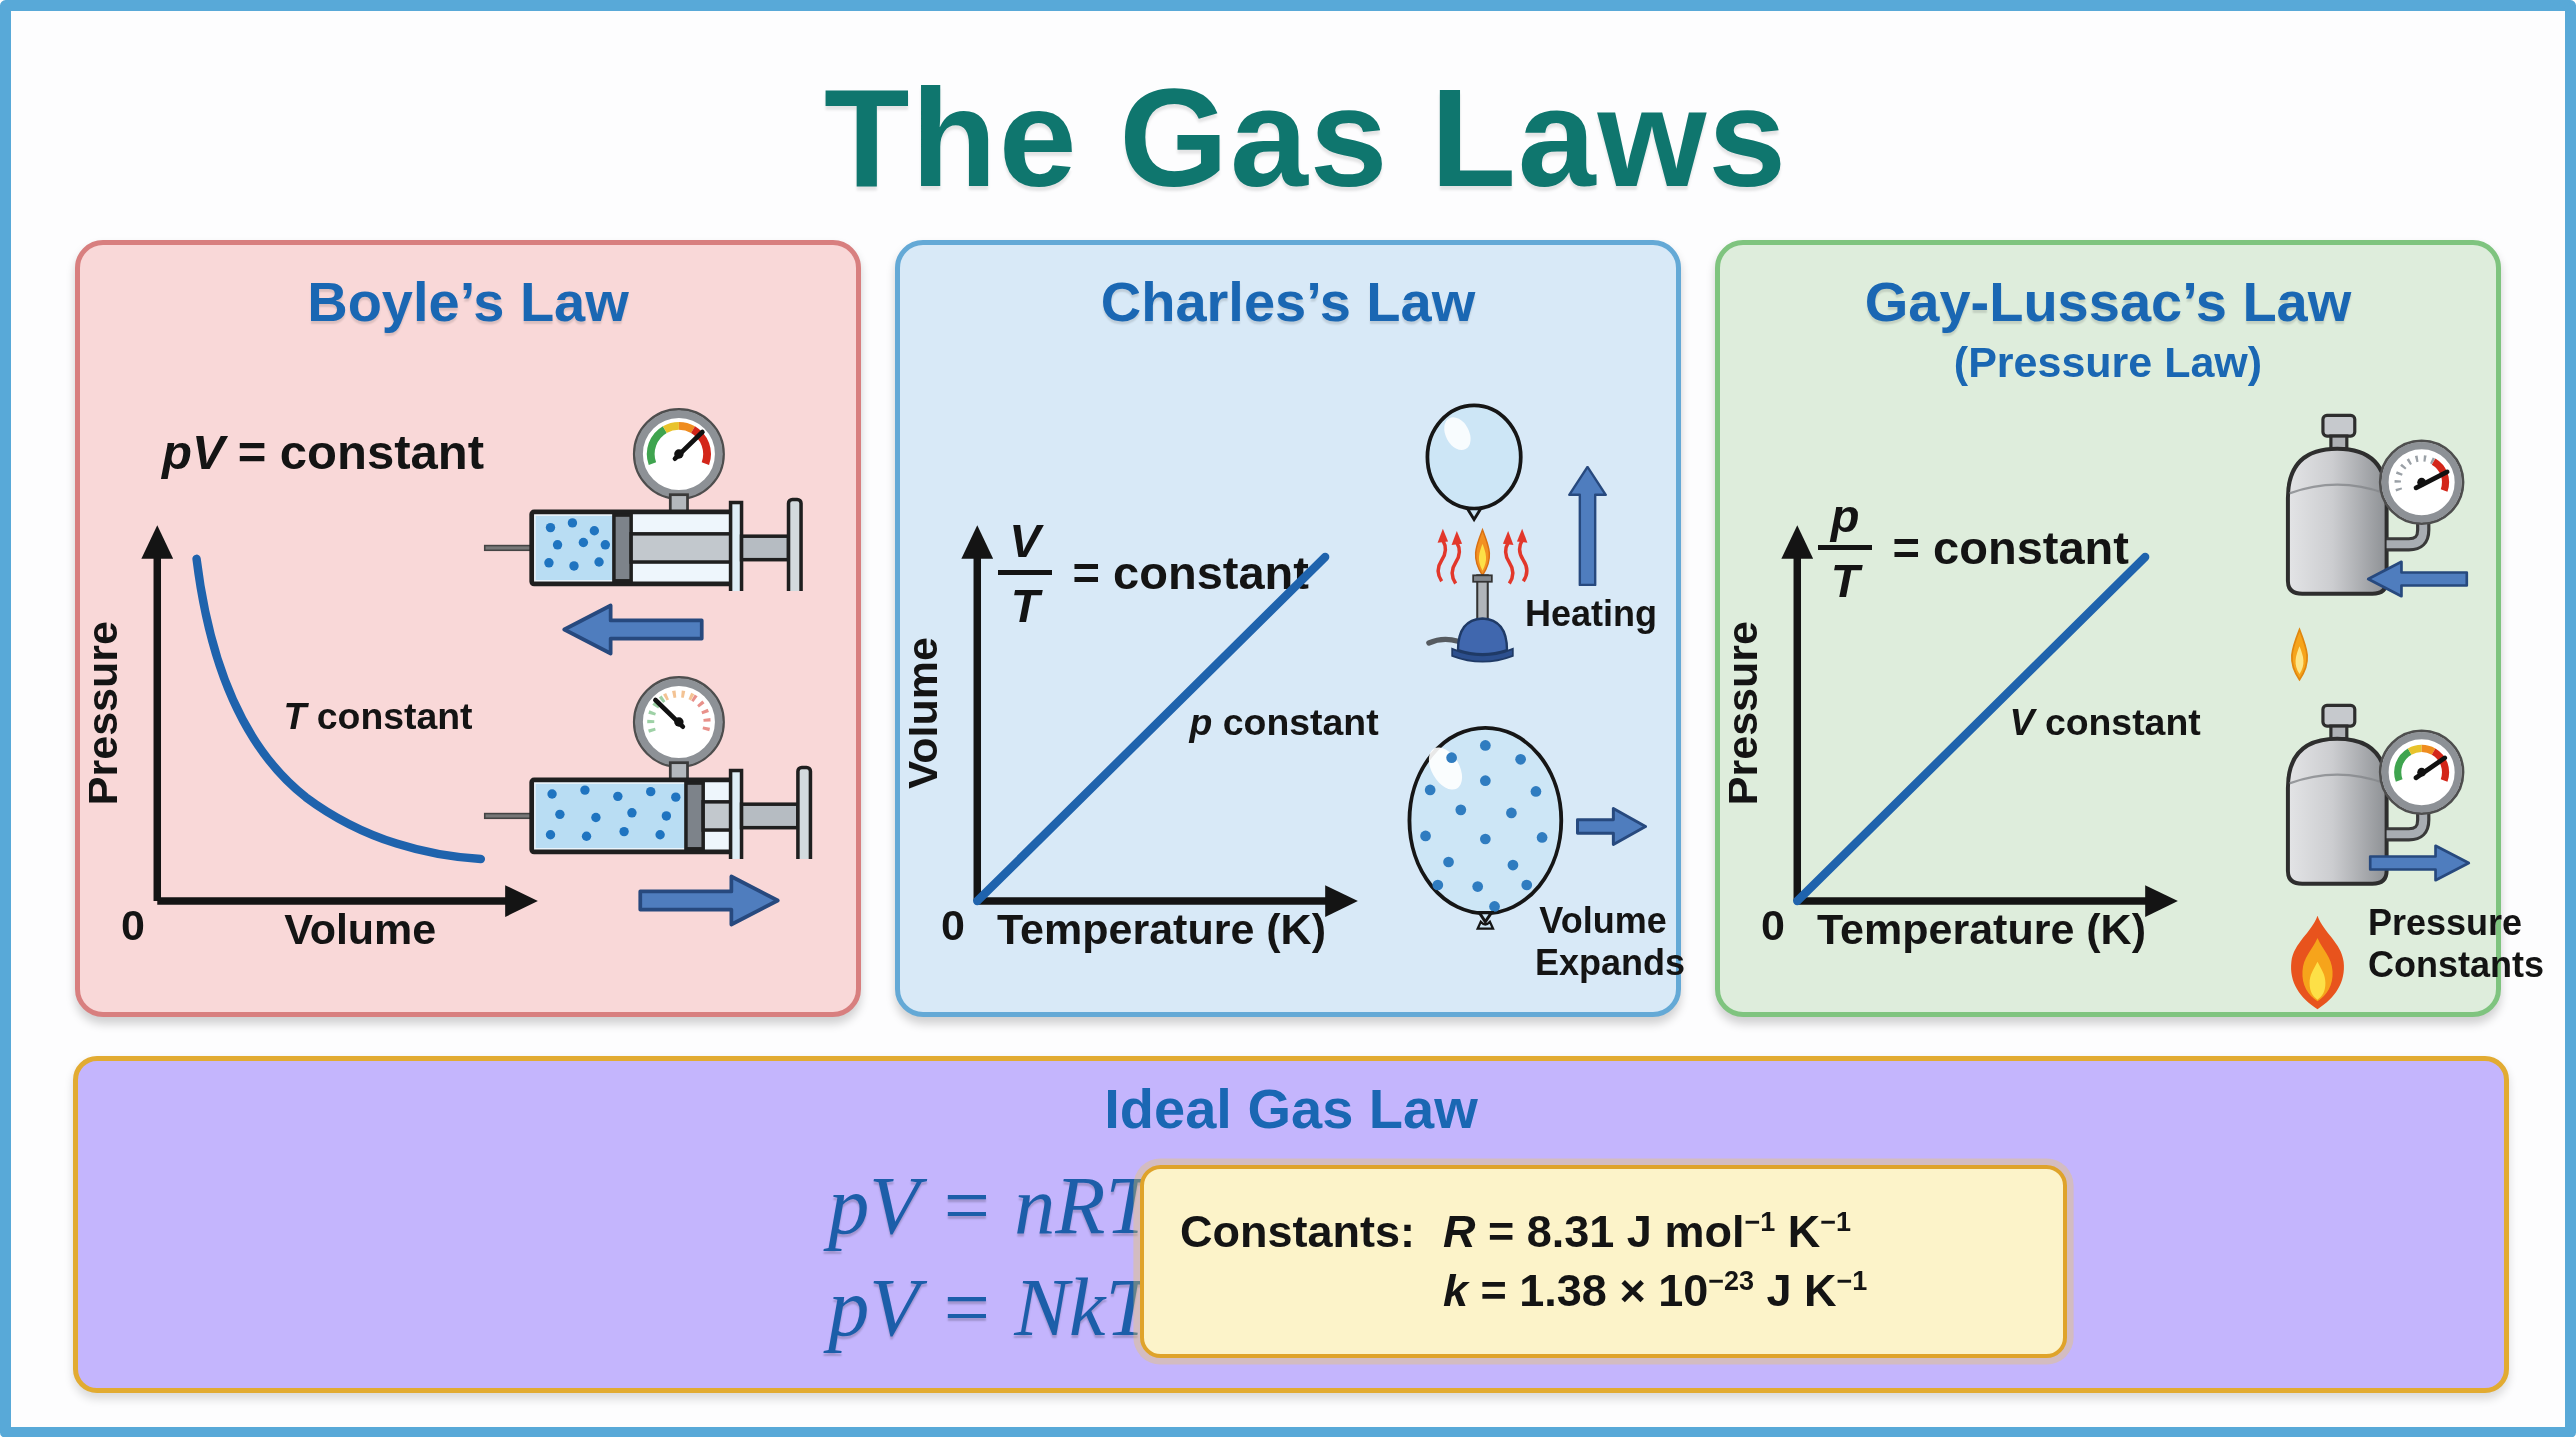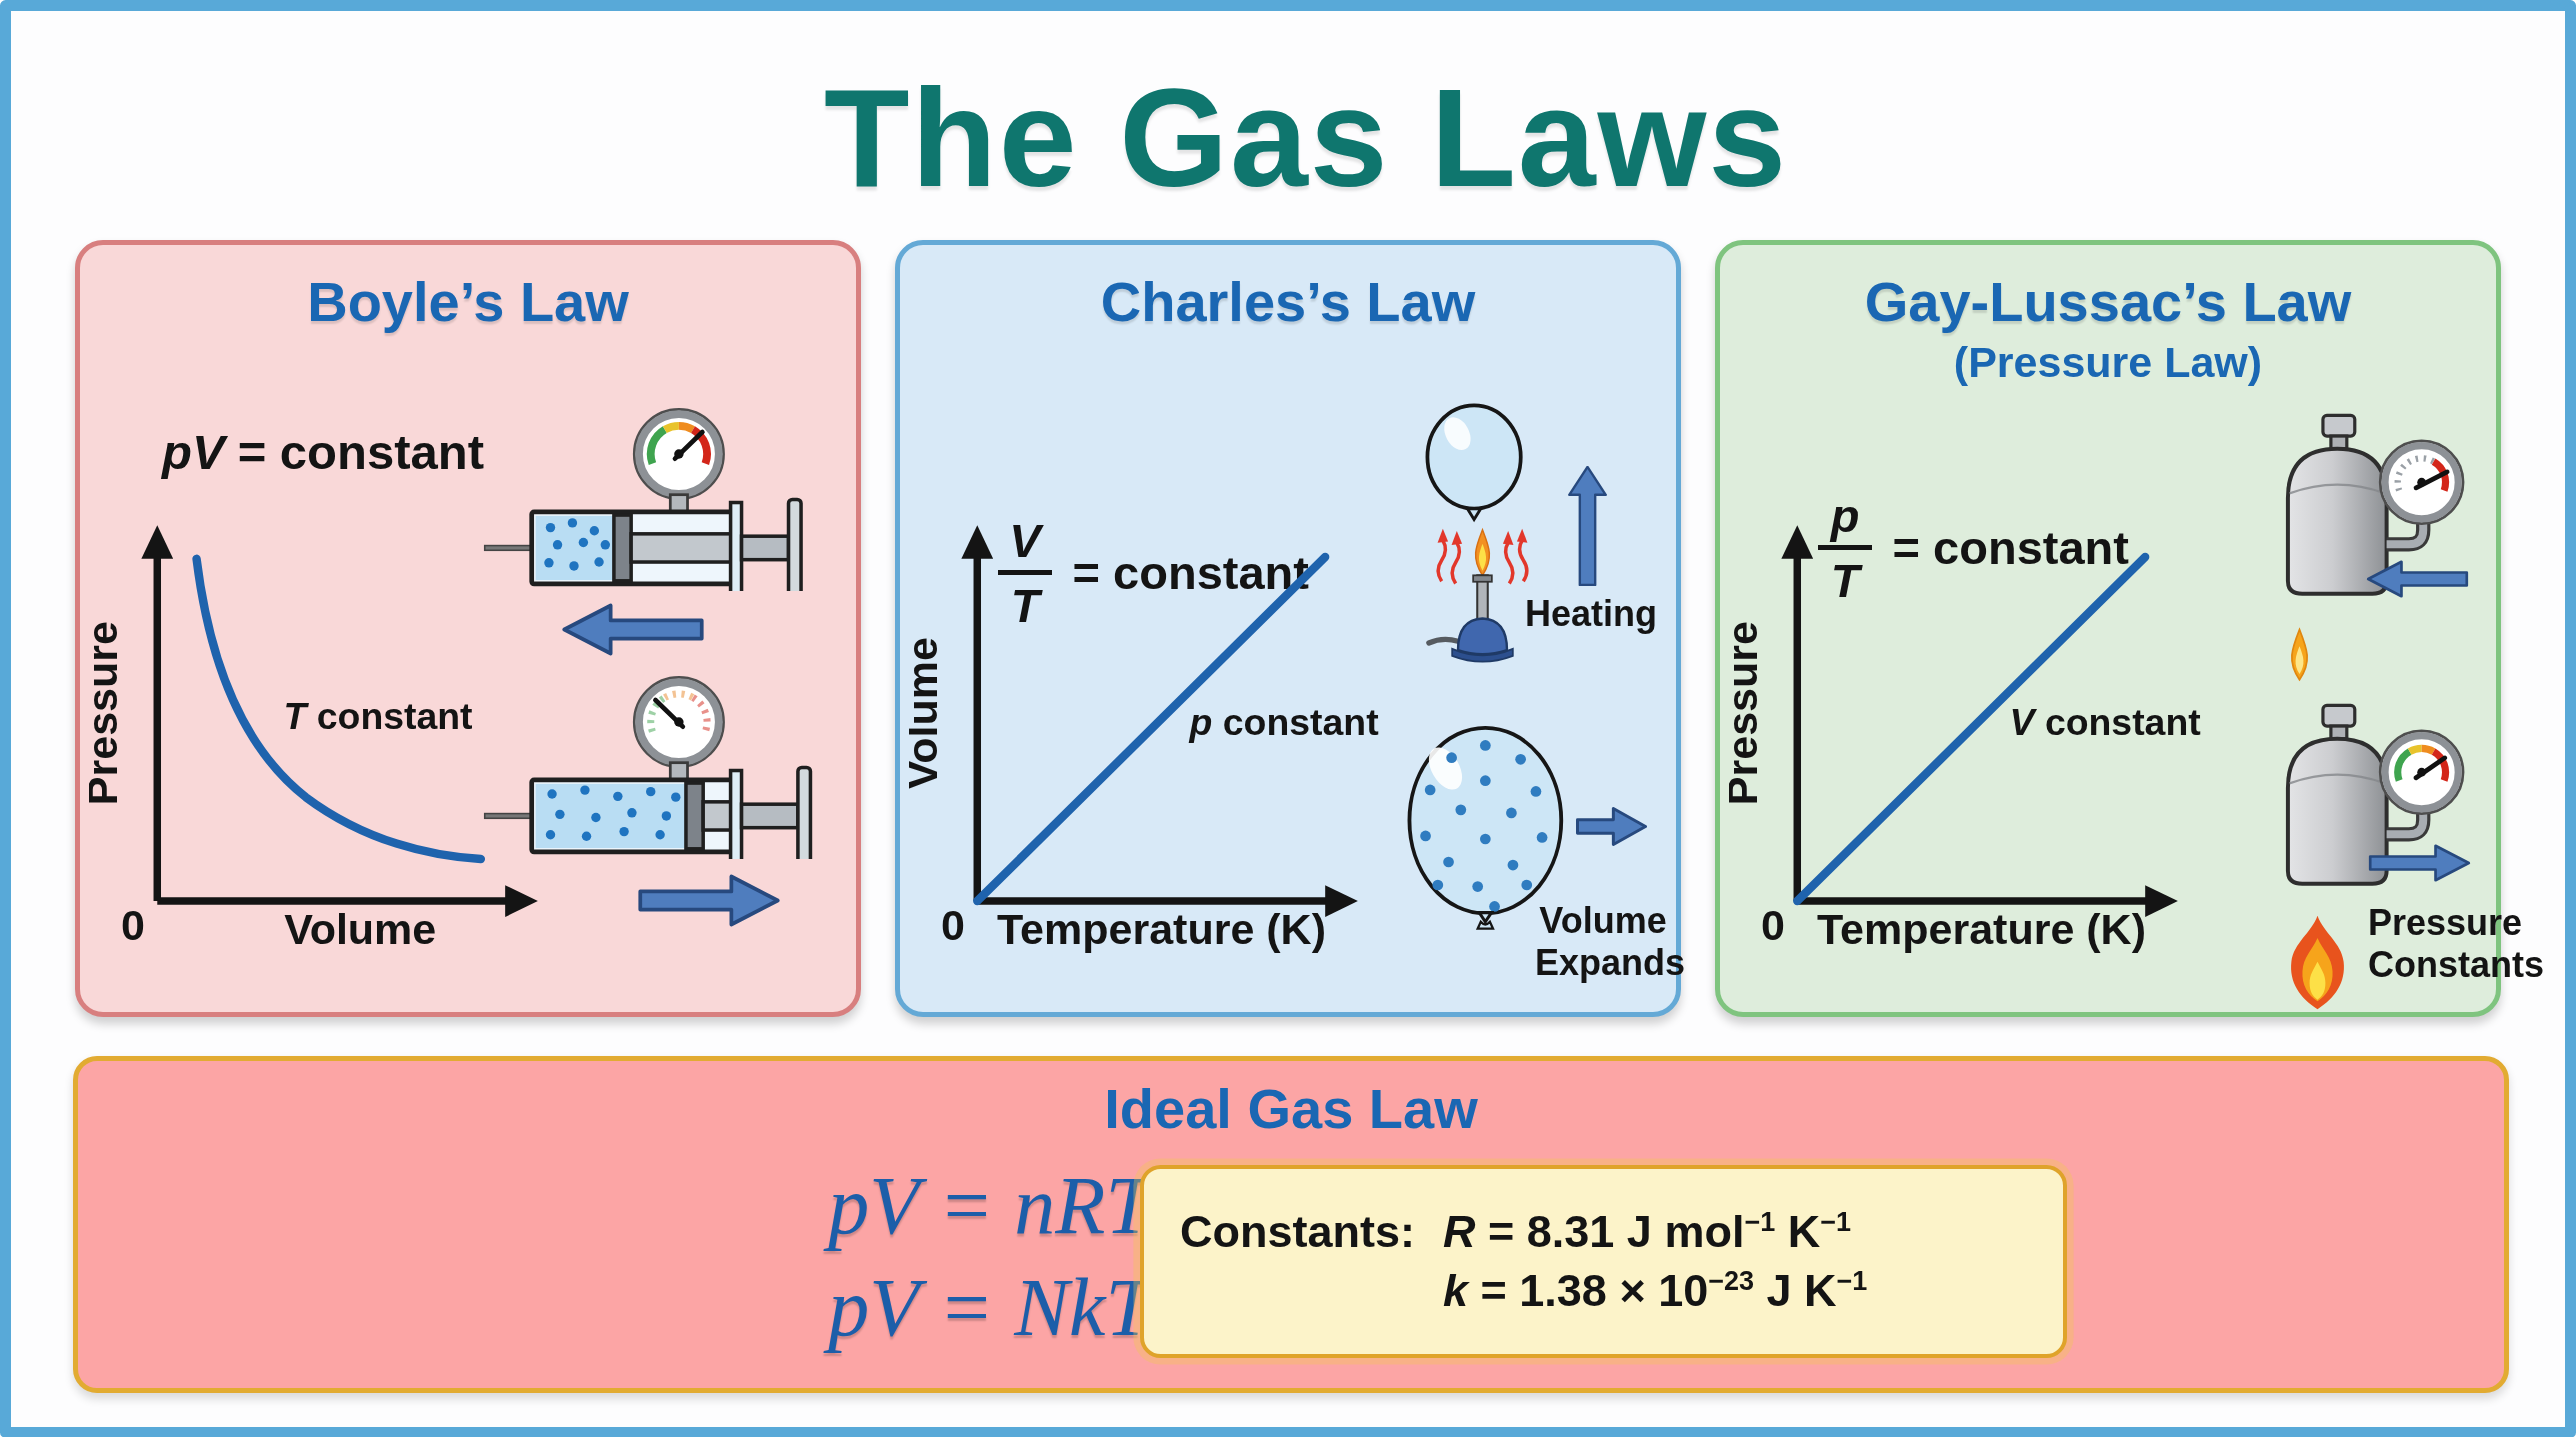--- a/index.html
+++ b/index.html
@@ -36,21 +36,21 @@
   .fraction .fbar{width:54px;height:4.7px;background:#141414;margin:4.7px 0;}
   .frac-formula .feq{font-size:47px;font-weight:bold;}
   .graph{position:absolute;left:9.4px;top:267px;}
   .graph text{font-family:"Liberation Sans",sans-serif;font-weight:bold;fill:#141414;}
   .caption{
     position:absolute;font-size:36px;font-weight:bold;color:#141414;
     text-align:center;line-height:1.18;
   }
   .ideal{
     position:absolute;left:62px;top:1045px;width:2436px;height:337px;box-sizing:border-box;
-    background:#fca5a5;border:5.6px solid #e2ab32;border-radius:24px;
+    background:#c4b5fd;border:5.6px solid #e2ab32;border-radius:24px;
     box-shadow:0 5.6px 9.4px rgba(0,0,0,0.14);
   }
   .ideal-title{margin:15px 0 0 0;text-align:center;font-size:56px;font-weight:bold;color:#1a67b3;}
   .ideal-formulas{
     position:absolute;left:436px;top:94px;width:637px;text-align:right;
     font-family:"Liberation Serif",serif;font-style:italic;font-weight:normal;
     font-size:82px;color:#1c5ea9;line-height:1.24;text-shadow:0 2.8px 1.9px rgba(0,0,0,0.18);
   }
   .constants-box{
     position:absolute;left:1062px;top:104px;width:927px;height:193px;box-sizing:border-box;

